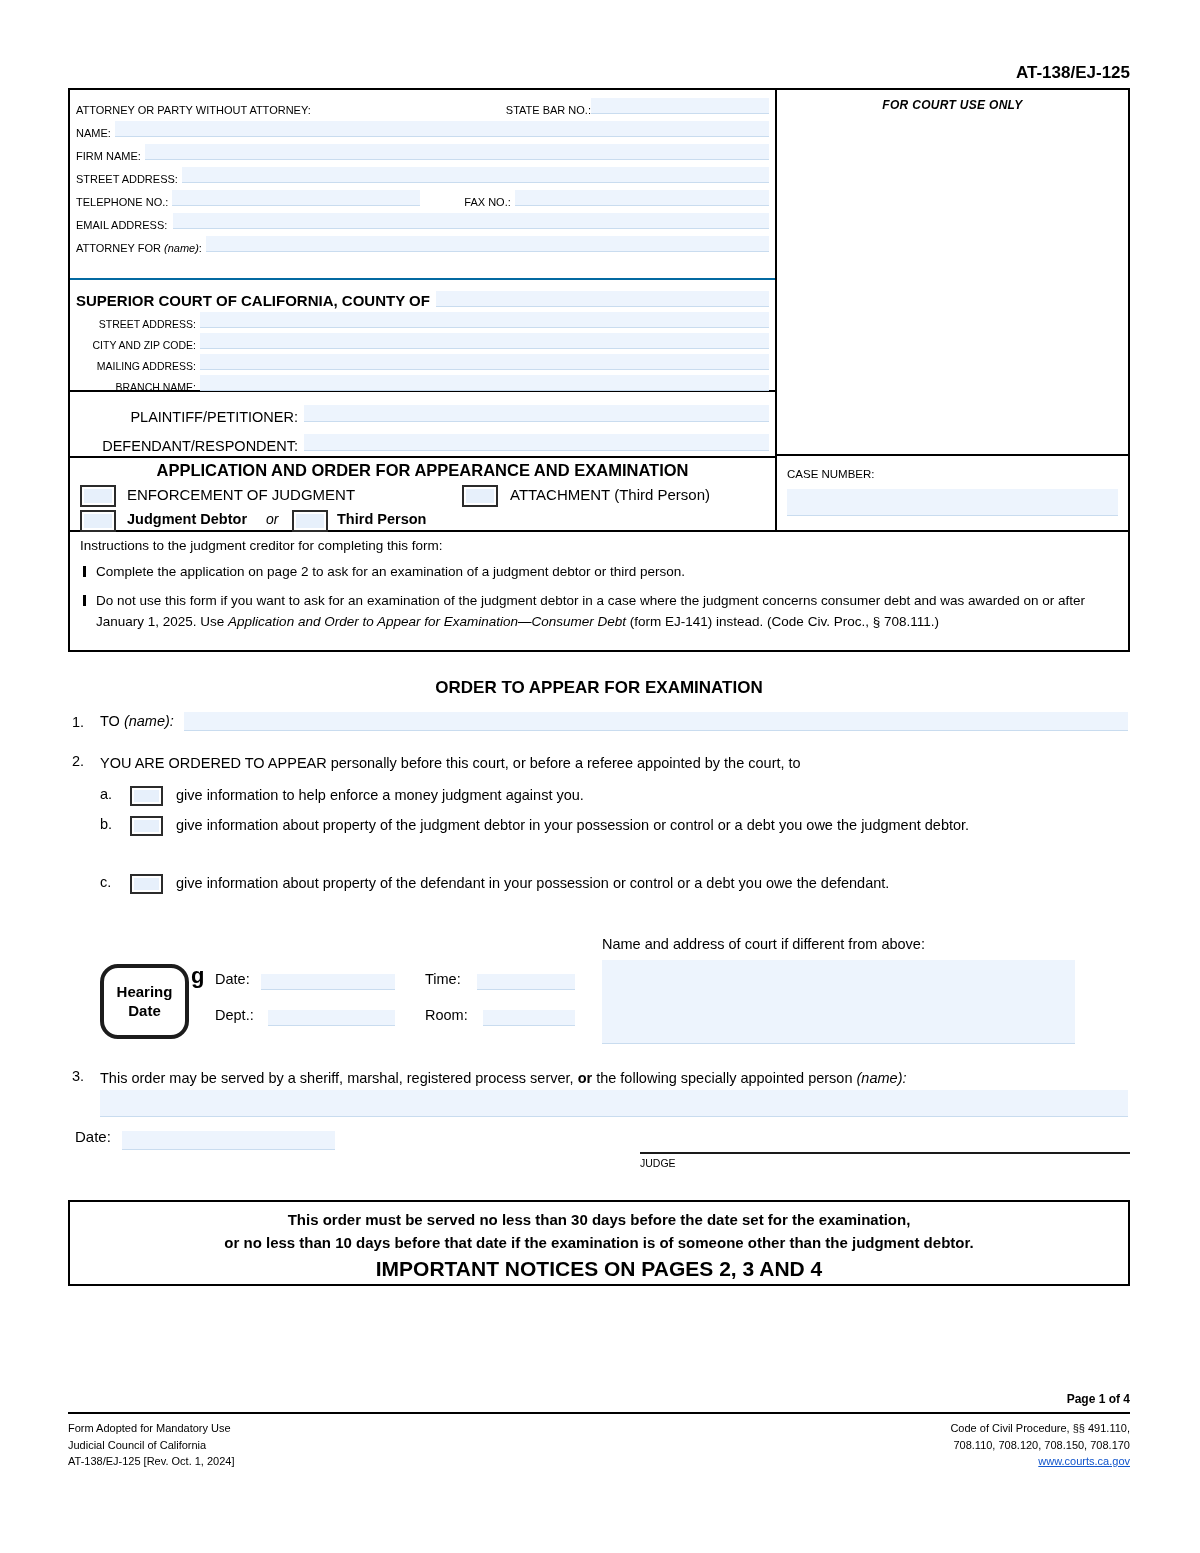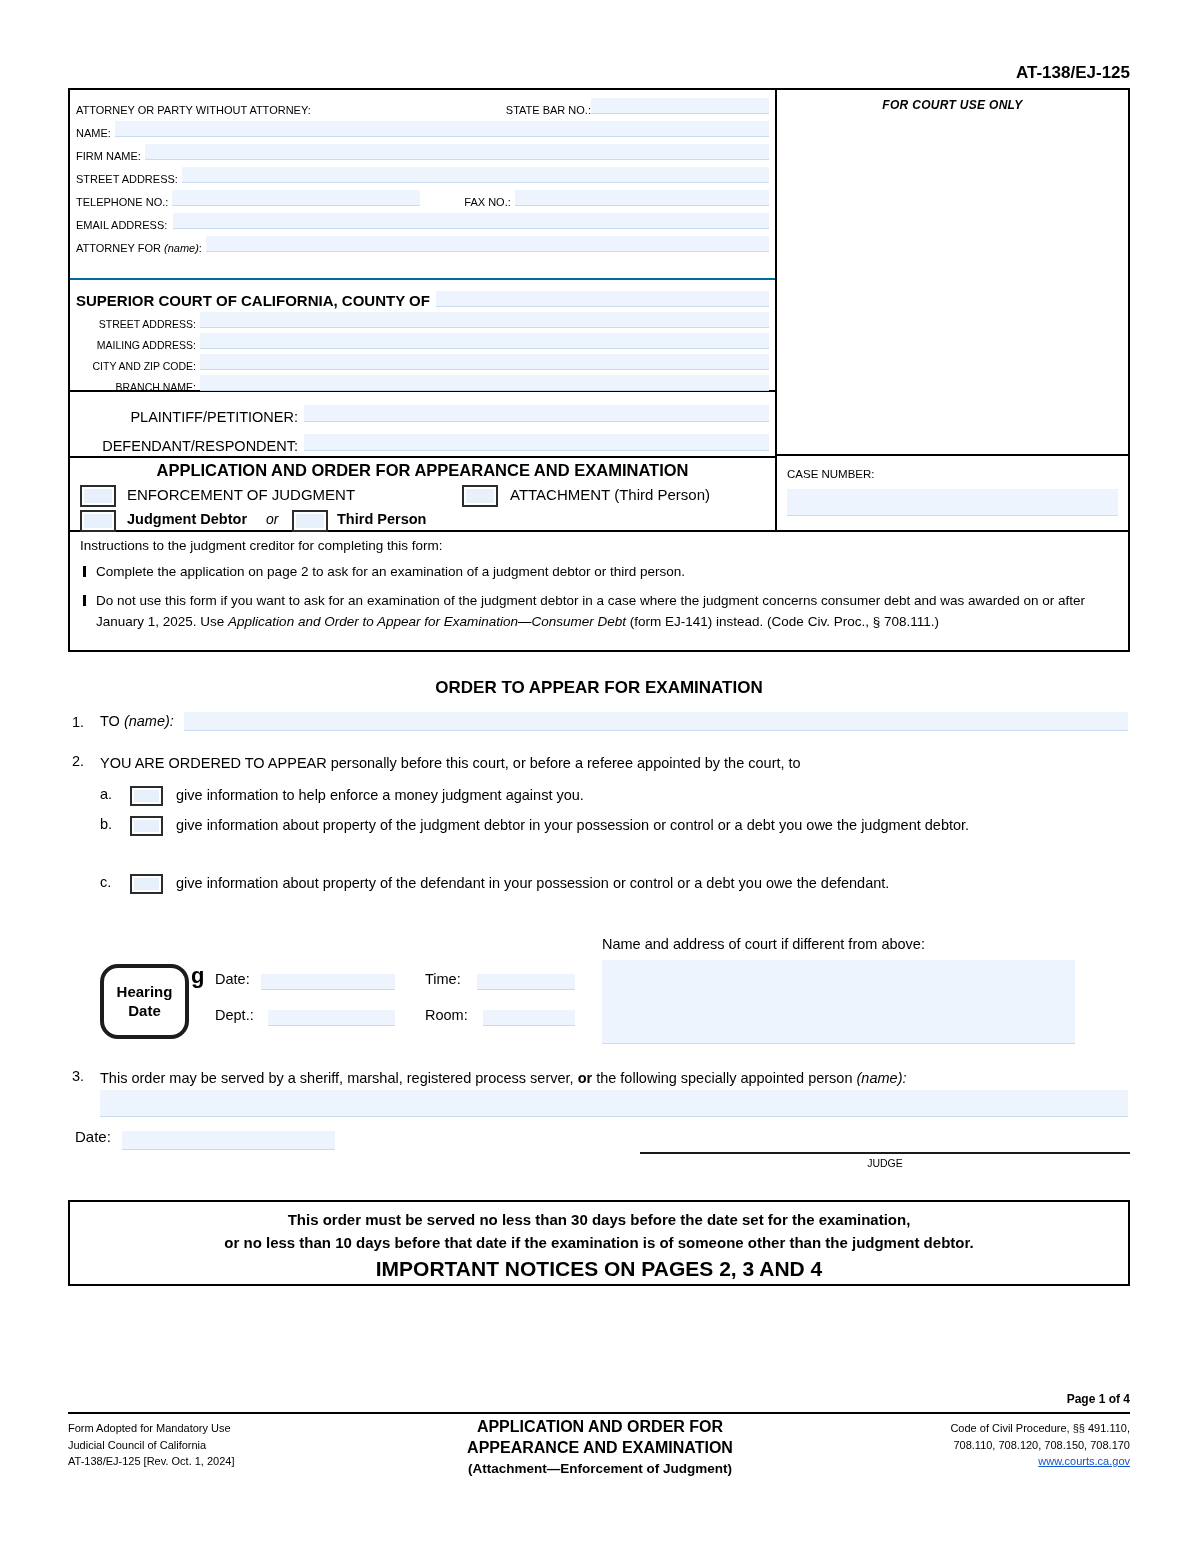--- a/index.html
+++ b/index.html
@@ -79,21 +79,21 @@
   #stray-g { left: 191px; top: 963px; font-weight: bold; font-size: 22px; }
   .hlabel { font-size: 14.5px; }
 
   #item3 { left: 72px; top: 1068px; width: 1056px; display: flex; }
   #item3-fld { left: 100px; top: 1090px; width: 1028px; height: 27px; background: #edf4fd; border-bottom: 1px solid #c9dcef; }
 
   #date-label { left: 75px; top: 1128px; font-size: 15px; }
   #date-fld { left: 122px; top: 1131px; width: 213px; height: 19px; }
 
   #judge-line { left: 640px; top: 1152px; width: 490px; border-top: 2px solid #1a1a1a; }
-  #judge-label { left: 640px; top: 1157px; width: 490px; text-align: center; font-size: 10.5px; }
+  #judge-label { left: 640px; top: 1157px; width: 490px; text-align: left; font-size: 10.5px; }
 
   #notice-box { left: 68px; top: 1200px; width: 1062px; height: 86px; border: 2.5px solid #000; text-align: center; padding-top: 7px; }
   .notice-line { font-weight: bold; font-size: 15px; line-height: 1.5; }
   #notice-big { font-weight: bold; font-size: 21px; margin-top: 3px; }
 
   #page-note { right: 70px; top: 1392px; font-weight: bold; font-size: 12px; }
   #footer-rule { left: 68px; top: 1412px; width: 1062px; border-top: 2px solid #000; }
   #footer-left { left: 68px; top: 1420px; font-size: 11px; line-height: 1.5; }
   #footer-center { left: 300px; top: 1417px; width: 600px; text-align: center; }
   #footer-center .fc-big { font-weight: bold; font-size: 16px; line-height: 1.3; }
@@ -150,25 +150,25 @@
       <div id="court-sec">
         <div class="row t">
           <span class="b" style="font-size:15px;white-space:nowrap">SUPERIOR COURT OF CALIFORNIA, COUNTY OF</span>
           <span class="fld" style="flex:1;margin-left:6px"></span>
         </div>
         <div class="row r">
           <span class="lbl-sm rlab">STREET ADDRESS:</span>
           <span class="fld" style="flex:1;margin-left:4px"></span>
         </div>
         <div class="row r">
+          <span class="lbl-sm rlab">CITY AND ZIP CODE:</span>
+          <span class="fld" style="flex:1;margin-left:4px"></span>
+        </div>
+        <div class="row r">
           <span class="lbl-sm rlab">MAILING ADDRESS:</span>
-          <span class="fld" style="flex:1;margin-left:4px"></span>
-        </div>
-        <div class="row r">
-          <span class="lbl-sm rlab">CITY AND ZIP CODE:</span>
           <span class="fld" style="flex:1;margin-left:4px"></span>
         </div>
         <div class="row r">
           <span class="lbl-sm rlab">BRANCH NAME:</span>
           <span class="fld" style="flex:1;margin-left:4px"></span>
         </div>
       </div>
 
       <div id="party-sec">
         <div class="row">
@@ -296,24 +296,19 @@
     <div id="notice-big">IMPORTANT NOTICES ON PAGES 2, 3 AND 4</div>
   </div>
 
   <div id="page-note" class="abs">Page 1 of 4</div>
   <div id="footer-rule" class="abs"></div>
   <div id="footer-left" class="abs">
     <div>Form Adopted for Mandatory Use</div>
     <div>Judicial Council of California</div>
     <div>AT-138/EJ-125 [Rev. Oct. 1, 2024]</div>
   </div>
-  <div id="footer-center" class="abs">
-    <div class="fc-big">APPLICATION AND ORDER FOR</div>
-    <div class="fc-big">APPEARANCE AND EXAMINATION</div>
-    <div class="fc-small">(Attachment—Enforcement of Judgment)</div>
-  </div>
   <div id="footer-right" class="abs">
     <div>Code of Civil Procedure, §§ 491.110,</div>
     <div>708.110, 708.120, 708.150, 708.170</div>
     <div id="footer-link">www.courts.ca.gov</div>
   </div>
 
 </div>
 
 </body></html>

